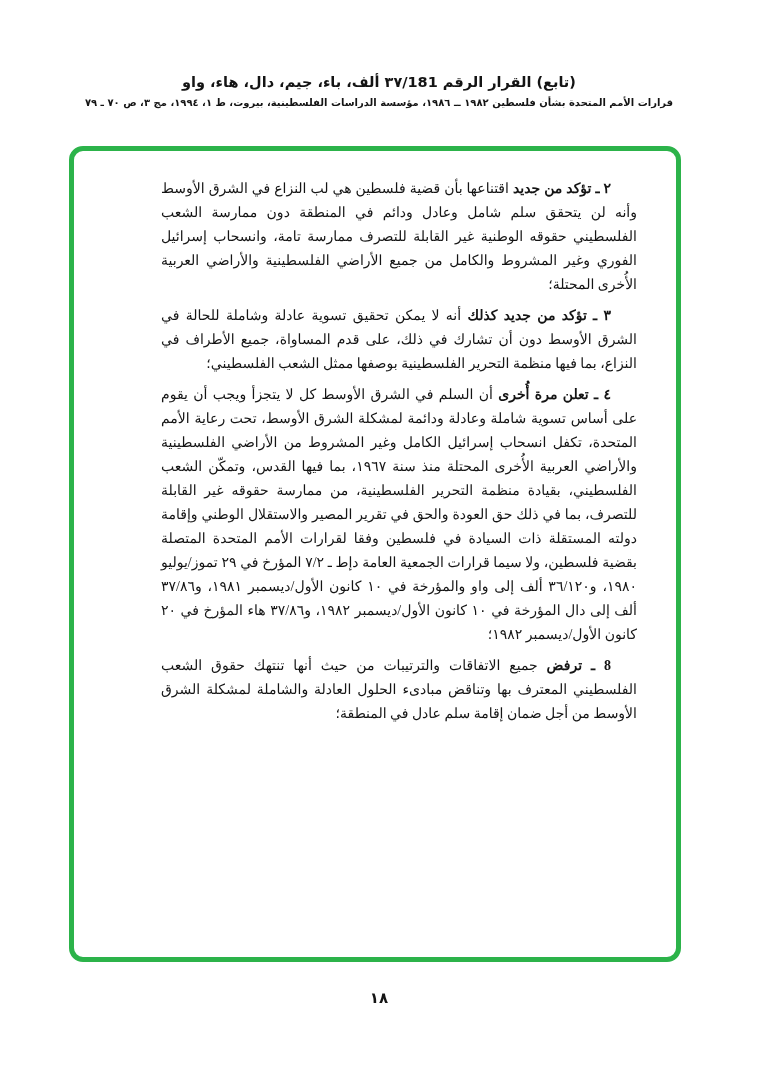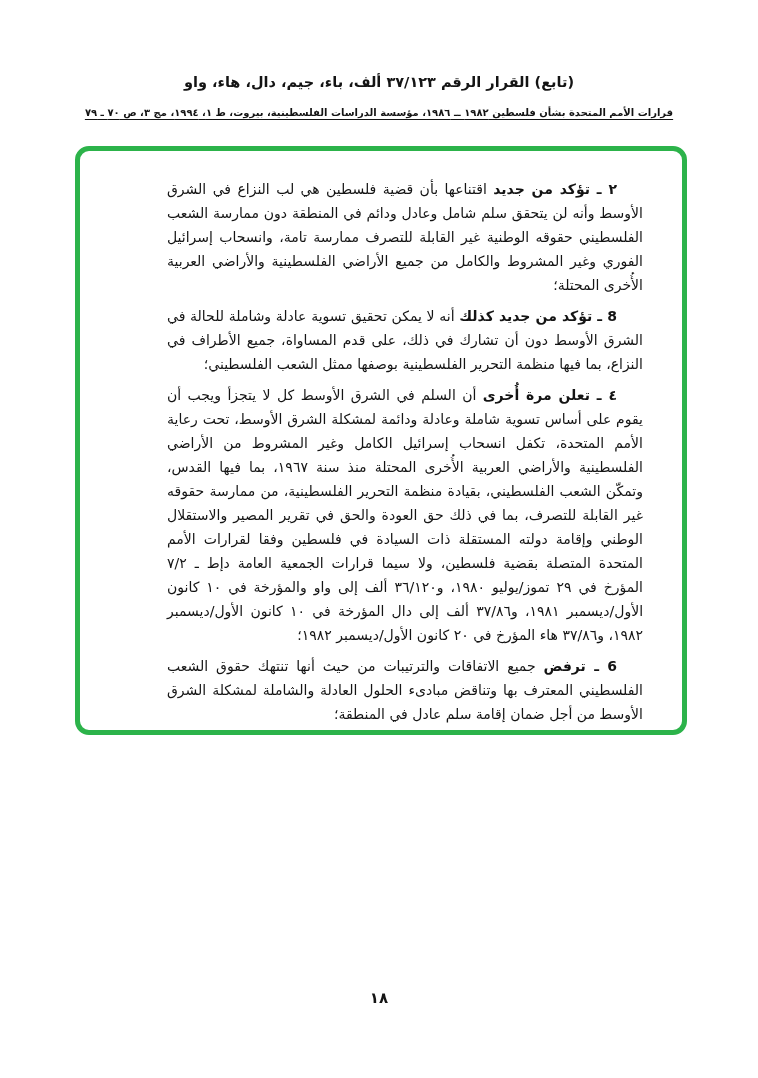--- a/index.html
+++ b/index.html
@@ -21,36 +21,36 @@
     direction: rtl;
   }
   .doc-title {
     margin: 0;
     font-size: 14.5px;
     font-weight: 700;
     letter-spacing: 0.2px;
   }
   .doc-citation {
     display: inline-block;
-    margin-top: 17px;
+    margin-top: 7px;
     font-size: 10px;
     font-weight: 700;
-    text-decoration: underline;
     text-underline-offset: 3px;
   }
   .green-frame {
     position: absolute;
-    left: 75px;
+    left: 69px;
     top: 146px;
     width: 612px;
-    height: 589px;
+    height: 816px;
     border: 5px solid #2cb34a;
     border-radius: 14px;
     background: #ffffff;
     overflow: hidden;
+    font-family: Liberation Serif, serif;
   }
   .text-column {
     position: absolute;
     top: 26px;
     right: 39px;
     width: 476px;
     direction: rtl;
     text-align: justify;
     font-size: 14px;
     line-height: 24px;
@@ -73,43 +73,43 @@
   .page-number {
     font-size: 15px;
     font-weight: 700;
     margin-top: 32px;
   }
 </style>
 </head>
 <body>
 
 <div class="page-header">
-  <h1 class="doc-title">(تابع) القرار الرقم ٣٧/١٢٣ ألف، باء، جيم، دال، هاء، واو</h1>
+  <h1 class="doc-title">(تابع) القرار الرقم ٣٧/181 ألف، باء، جيم، دال، هاء، واو</h1>
   <div>
     <span class="doc-citation">قرارات الأمم المتحدة بشأن فلسطين ١٩٨٢ ــ ١٩٨٦، مؤسسة الدراسات الفلسطينية، بيروت، ط ١، ١٩٩٤، مج ٣، ص ٧٠ ـ ٧٩</span>
   </div>
 </div>
 
 <div class="green-frame">
   <div class="text-column">
 
     <p class="para">
       <strong class="lead">٢ ـ تؤكد من جديد</strong><span> اقتناعها بأن قضية فلسطين هي لب النزاع في الشرق الأوسط وأنه لن يتحقق سلم شامل وعادل ودائم في المنطقة دون ممارسة الشعب الفلسطيني حقوقه الوطنية غير القابلة للتصرف ممارسة تامة، وانسحاب إسرائيل الفوري وغير المشروط والكامل من جميع الأراضي الفلسطينية والأراضي العربية الأُخرى المحتلة؛</span>
     </p>
 
     <p class="para">
-      <strong class="lead">8 ـ تؤكد من جديد كذلك</strong><span> أنه لا يمكن تحقيق تسوية عادلة وشاملة للحالة في الشرق الأوسط دون أن تشارك في ذلك، على قدم المساواة، جميع الأطراف في النزاع، بما فيها منظمة التحرير الفلسطينية بوصفها ممثل الشعب الفلسطيني؛</span>
+      <strong class="lead">٣ ـ تؤكد من جديد كذلك</strong><span> أنه لا يمكن تحقيق تسوية عادلة وشاملة للحالة في الشرق الأوسط دون أن تشارك في ذلك، على قدم المساواة، جميع الأطراف في النزاع، بما فيها منظمة التحرير الفلسطينية بوصفها ممثل الشعب الفلسطيني؛</span>
     </p>
 
     <p class="para">
       <strong class="lead">٤ ـ تعلن مرة أُخرى</strong><span> أن السلم في الشرق الأوسط كل لا يتجزأ ويجب أن يقوم على أساس تسوية شاملة وعادلة ودائمة لمشكلة الشرق الأوسط، تحت رعاية الأمم المتحدة، تكفل انسحاب إسرائيل الكامل وغير المشروط من الأراضي الفلسطينية والأراضي العربية الأُخرى المحتلة منذ سنة ١٩٦٧، بما فيها القدس، وتمكّن الشعب الفلسطيني، بقيادة منظمة التحرير الفلسطينية، من ممارسة حقوقه غير القابلة للتصرف، بما في ذلك حق العودة والحق في تقرير المصير والاستقلال الوطني وإقامة دولته المستقلة ذات السيادة في فلسطين وفقا لقرارات الأمم المتحدة المتصلة بقضية فلسطين، ولا سيما قرارات الجمعية العامة دإط ـ ٧/٢ المؤرخ في ٢٩ تموز/يوليو ١٩٨٠، و٣٦/١٢٠ ألف إلى واو والمؤرخة في ١٠ كانون الأول/ديسمبر ١٩٨١، و٣٧/٨٦ ألف إلى دال المؤرخة في ١٠ كانون الأول/ديسمبر ١٩٨٢، و٣٧/٨٦ هاء المؤرخ في ٢٠ كانون الأول/ديسمبر ١٩٨٢؛</span>
     </p>
 
     <p class="para">
-      <strong class="lead">6 ـ ترفض</strong><span> جميع الاتفاقات والترتيبات من حيث أنها تنتهك حقوق الشعب الفلسطيني المعترف بها وتناقض مبادىء الحلول العادلة والشاملة لمشكلة الشرق الأوسط من أجل ضمان إقامة سلم عادل في المنطقة؛</span>
+      <strong class="lead">8 ـ ترفض</strong><span> جميع الاتفاقات والترتيبات من حيث أنها تنتهك حقوق الشعب الفلسطيني المعترف بها وتناقض مبادىء الحلول العادلة والشاملة لمشكلة الشرق الأوسط من أجل ضمان إقامة سلم عادل في المنطقة؛</span>
     </p>
 
 
     <p class="para">
       <strong class="lead"></strong><span></span>
     </p>
 
   </div>
 </div>
 

